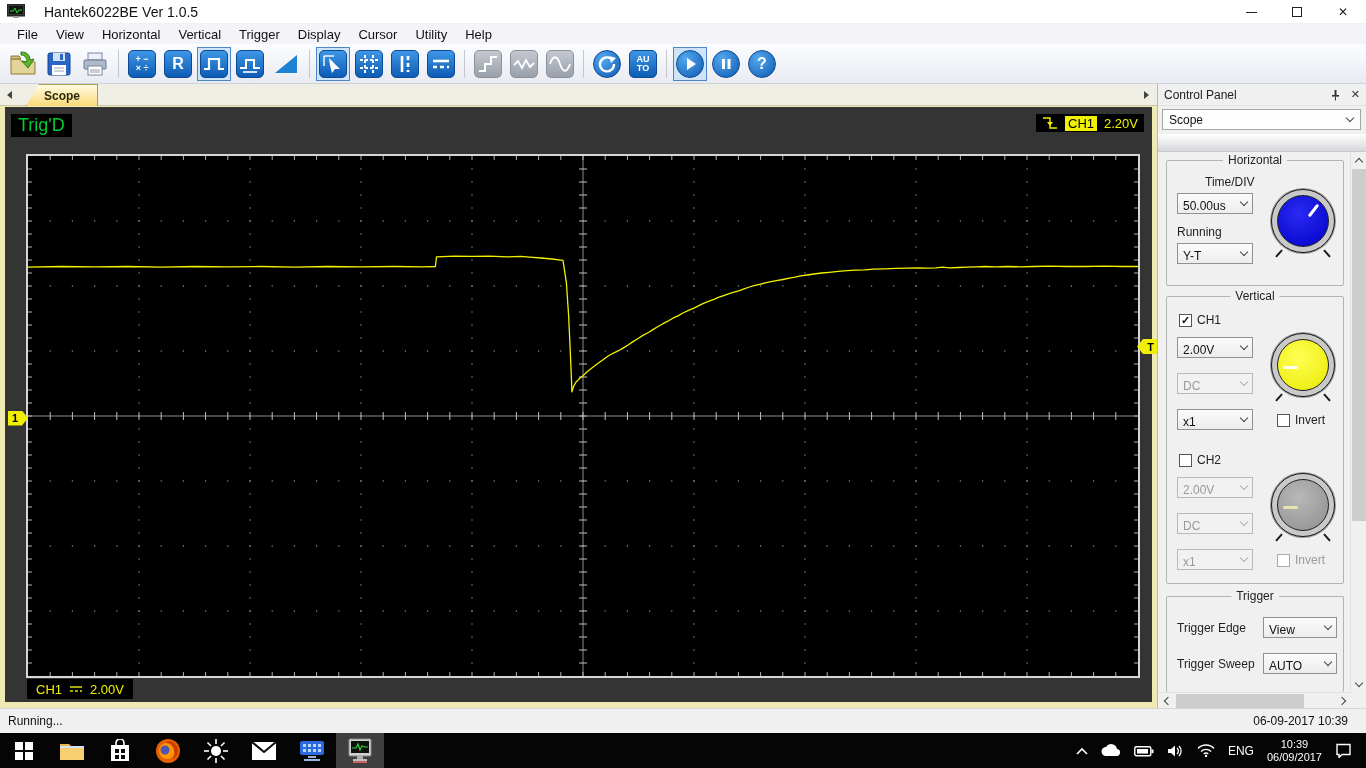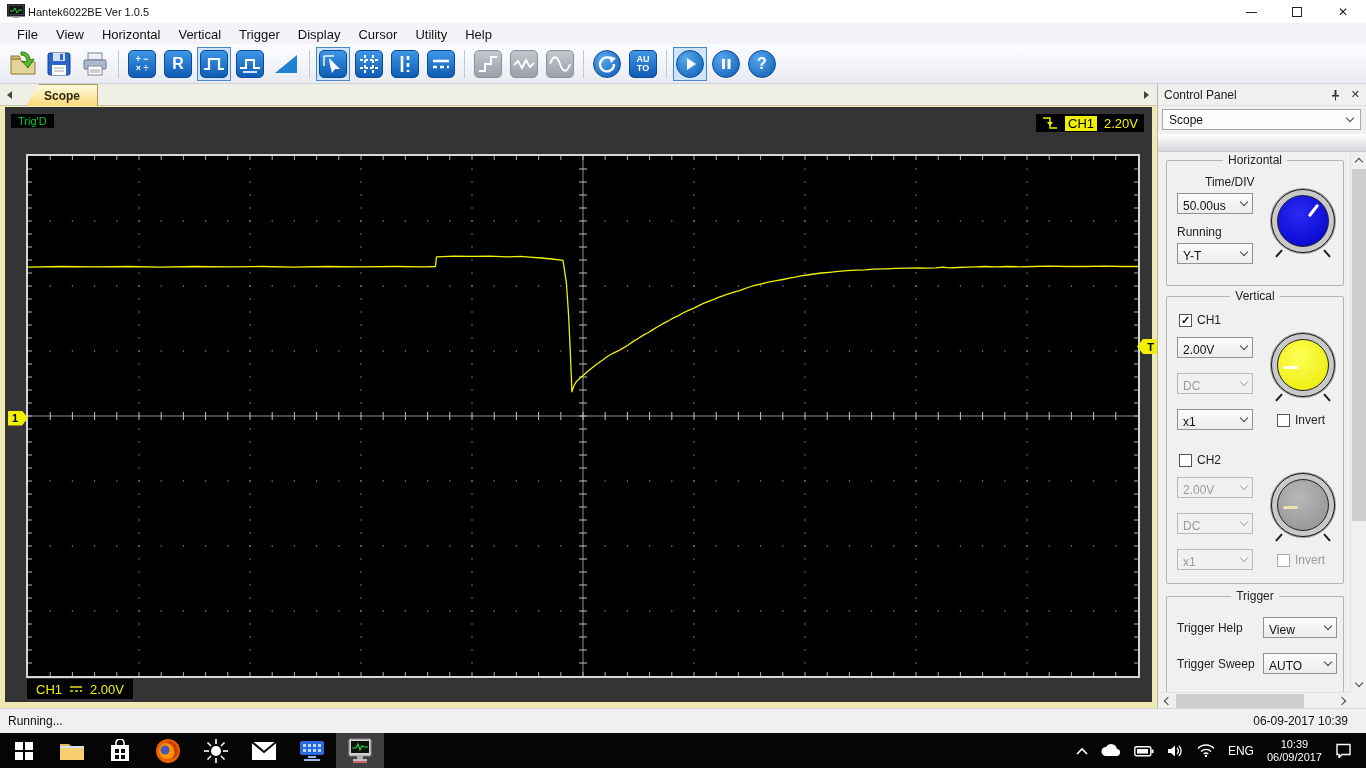--- a/index.html
+++ b/index.html
@@ -2,21 +2,21 @@
 <html><head>
 <meta charset="utf-8">
 <style>
   * { margin:0; padding:0; box-sizing:border-box; }
   html,body { width:1366px; height:768px; overflow:hidden; font-family:"Liberation Sans", sans-serif; }
   #app { position:relative; width:1366px; height:768px; background:#f0f0f0; }
 
   
   #titlebar { position:absolute; left:0; top:0; width:1366px; height:24px; background:#ffffff; display:flex; align-items:center; border-bottom:1px solid #f0f0f0;}
   #titlebar .appicon { margin-left:7px; width:18px; height:15px; }
-  #titlebar .title { margin-left:3px; font-size:11px; color:#111; }
+  #titlebar .title { margin-left:19px; font-size:14px; color:#111; }
   #wincontrols { position:absolute; right:0; top:0; height:24px; display:flex; }
   .winbtn { width:46px; height:24px; display:flex; align-items:center; justify-content:center; color:#222; font-size:12px; }
   .minline { width:11px; height:1px; background:#222; display:block; }
   .maxbox { width:10px; height:10px; border:1px solid #222; display:block; }
 
   
   #menubar { position:absolute; left:0; top:24px; width:1366px; height:20px; background:#f4f4f8; display:flex; align-items:center; padding-left:8px; }
   .menu-item { font-size:13px; color:#111; padding:2px 9px; cursor:default; }
 
   
@@ -33,21 +33,21 @@
   
   #tabrow { position:absolute; left:0; top:84px; width:1157px; height:22px; background:#f0efe6; border-bottom:1px solid #c9c4ae; }
   .tab-nav { position:absolute; top:3px; width:14px; height:16px; display:flex; align-items:center; justify-content:center; }
   .tri-l { width:0;height:0;border-top:4px solid transparent;border-bottom:4px solid transparent;border-right:5px solid #444; }
   .tri-r { width:0;height:0;border-top:4px solid transparent;border-bottom:4px solid transparent;border-left:5px solid #444; }
   #tab-scope { position:absolute; left:26px; top:0; width:72px; height:22px; background:linear-gradient(#fffce2,#fbd978); border:1px solid #ab9c55; border-bottom:none; clip-path:polygon(13px 0, 100% 0, 100% 100%, 0 100%); display:flex; align-items:center; justify-content:center; font-size:12px; font-weight:bold; color:#2e2a10; }
 
   
   #scope-panel { position:absolute; left:0; top:106px; width:1157px; height:602px; background:#efeab4; }
   #scope-inner { position:absolute; left:5px; top:1px; width:1147px; height:595px; background:#343434; }
-  #trig-box { position:absolute; left:6px; top:7px; background:#000; padding:1px 7px; font-size:11px; color:#00cc33; }
+  #trig-box { position:absolute; left:6px; top:7px; background:#000; padding:1px 7px; font-size:18px; color:#00cc33; }
   #top-right-status { position:absolute; right:8px; top:7px; display:flex; align-items:center; gap:7px; background:#000; padding:1px 6px; }
   #ch1-badge { background:#f0f000; color:#000; font-size:13px; padding:0 3px; }
   #trig-level-text { color:#f0f000; font-size:13px; }
   #display-wrap { position:absolute; left:21px; top:47px; width:1114px; height:524px; border:2px solid #d6d6d6; background:#000; }
   #scope-svg { display:block; }
   .marker { position:absolute; width:20px; height:15px; background:#f0f000; color:#000; font-size:11px; font-weight:bold; display:flex; align-items:center; z-index:5; }
   #marker-ch1 { left:-20px; clip-path:polygon(0 0,70% 0,100% 50%,70% 100%,0 100%); padding-left:4px; }
   #marker-trig { right:-19px; clip-path:polygon(30% 0,100% 0,100% 100%,30% 100%,0 50%); justify-content:flex-end; padding-right:3px; }
   #ch1-readout { position:absolute; left:22px; top:572px; height:20px; background:#000; color:#f0f000; font-size:13px; display:flex; align-items:center; gap:7px; padding:0 9px; }
   #time-readout { position:absolute; right:14px; top:572px; height:20px; background:#000; color:#ff7c00; font-size:13px; display:flex; align-items:center; gap:30px; padding:0 10px; }
@@ -1332,21 +1332,21 @@
         <label class="chk disabled" style="left:110px; top:256px;">
           <span class="box">
               <span></span>
             </span>
           <span>Invert</span>
         </label>
       </div>
 
       <div class="grp" style="left:8px; top:444px; width:178px; height:96px; border-bottom:none;">
         <span class="grp-title">Trigger</span>
-        <span class="cp-label" style="left:10px; top:24px;">Trigger Help</span>
+        <span class="cp-label" style="left:10px; top:24px;">Trigger Edge</span>
         <div class="combo" style="left:96px; top:20px; width:74px;">
           <span class="ctext">View</span>
           <span class="cbtn">
               <i class="chev"></i>
             </span>
         </div>
         <span class="cp-label" style="left:10px; top:60px;">Trigger Sweep</span>
         <div class="combo" style="left:96px; top:56px; width:74px;">
           <span class="ctext">AUTO</span>
           <span class="cbtn">

